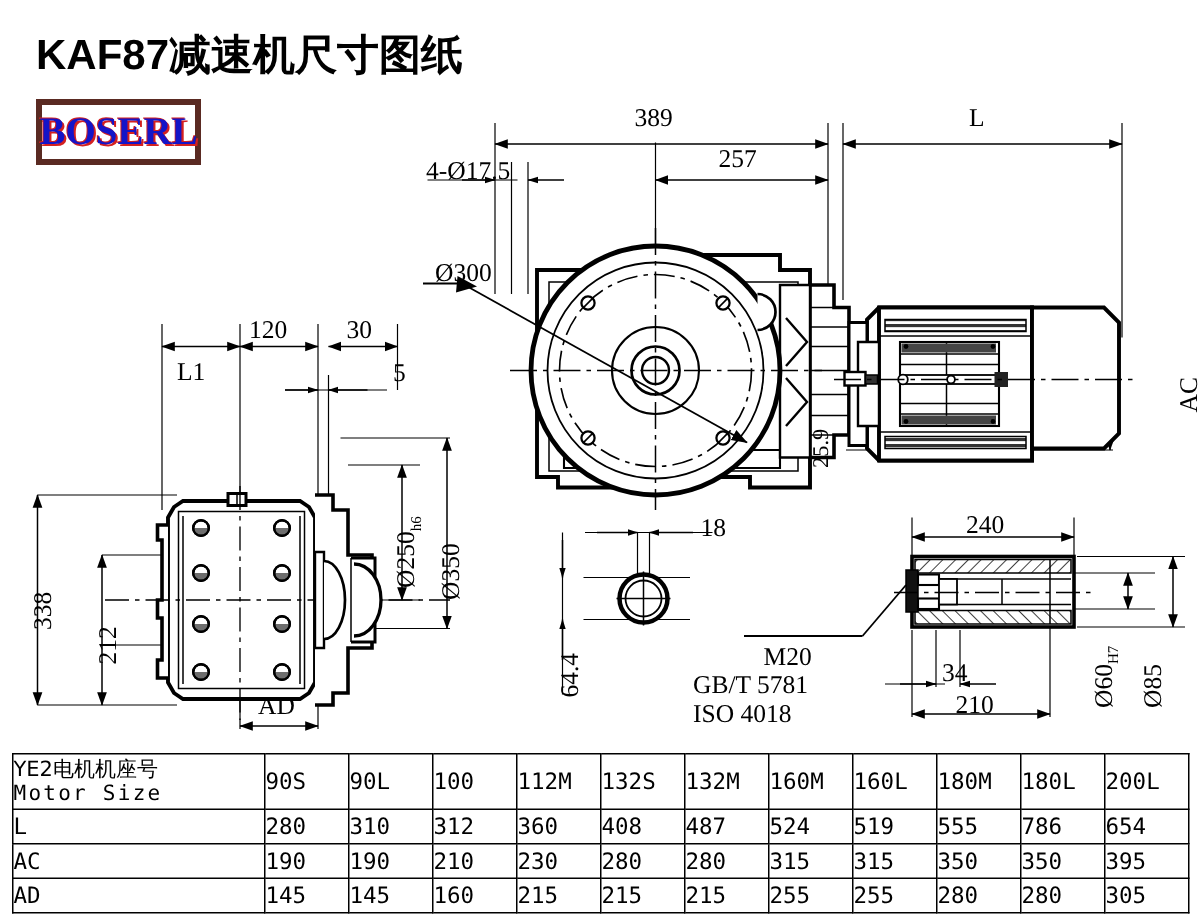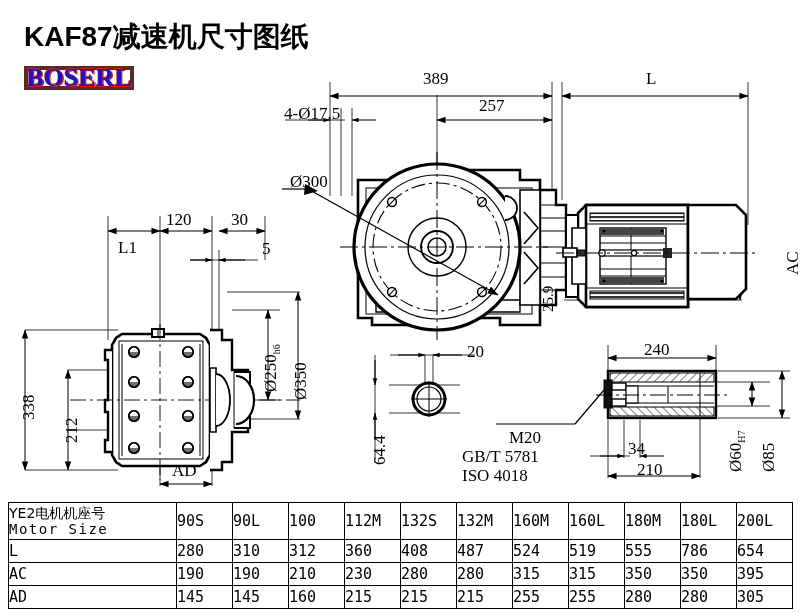--- a/index.html
+++ b/index.html
@@ -16,21 +16,21 @@
     position:absolute;left:24px;top:18px;
     font-family:"Liberation Sans", sans-serif;
     font-weight:bold;font-size:28px;letter-spacing:0px;
     white-space:nowrap;
   }
   #title .cjk{font-family:"DejaVu Sans", sans-serif;font-weight:bold;}
 
   
   #logo{
     position:absolute;left:24px;top:66px;
-    width:110px;height:24px;
+    width:110px;height:44px;
     border:4px solid #5a2a22;
     background:#fff;
     box-sizing:border-box;
     display:flex;align-items:center;justify-content:center;
   }
   #logo .txt{
     font-family:"Liberation Serif", serif;
     font-weight:bold;font-size:26px;line-height:1;
     color:#1414c8;
     text-shadow: 1.4px 1.2px 0 #d42020, -0.6px -0.6px 0 #d42020;
@@ -465,21 +465,21 @@
   <div class="dim" style="left:118px;top:211px;margin-top:28px;">L1</div>
   <div class="dim" style="left:166px;top:211px;">120</div>
   <div class="dim" style="left:231px;top:211px;">30</div>
   <div class="dim" style="left:262px;top:240px;">5</div>
   <div class="dim vert" style="left:20px;top:420px;transform:rotate(-90deg);">338</div>
   <div class="dim vert" style="left:63px;top:443px;transform:rotate(-90deg);">212</div>
   <div class="dim vert" style="left:262px;top:392px;transform:rotate(-90deg);"><span>Ø250</span><span class="sub">h6</span></div>
   <div class="dim vert" style="left:292px;top:400px;transform:rotate(-90deg);">Ø350</div>
   <div class="dim" style="left:172px;top:462px;">AD</div>
 
-  <div class="dim" style="left:467px;top:343px;">20</div>
+  <div class="dim" style="left:467px;top:343px;">18</div>
   <div class="dim vert" style="left:371px;top:465px;transform:rotate(-90deg);">64.4</div>
 
   <div class="dim" style="left:644px;top:341px;font-family:Liberation Serif, serif;">240</div>
   <div class="dim" style="left:628px;top:440px;">34</div>
   <div class="dim" style="left:637px;top:461px;">210</div>
   <div class="dim vert" style="left:727px;top:472px;transform:rotate(-90deg);"><span>Ø60</span><span class="sub">H7</span></div>
   <div class="dim vert" style="left:760px;top:472px;transform:rotate(-90deg);">Ø85</div>
 
   <div class="dim" style="left:509px;top:429px;">M20</div>
   <div class="dim" style="left:462px;top:448px;">GB/T 5781</div>

